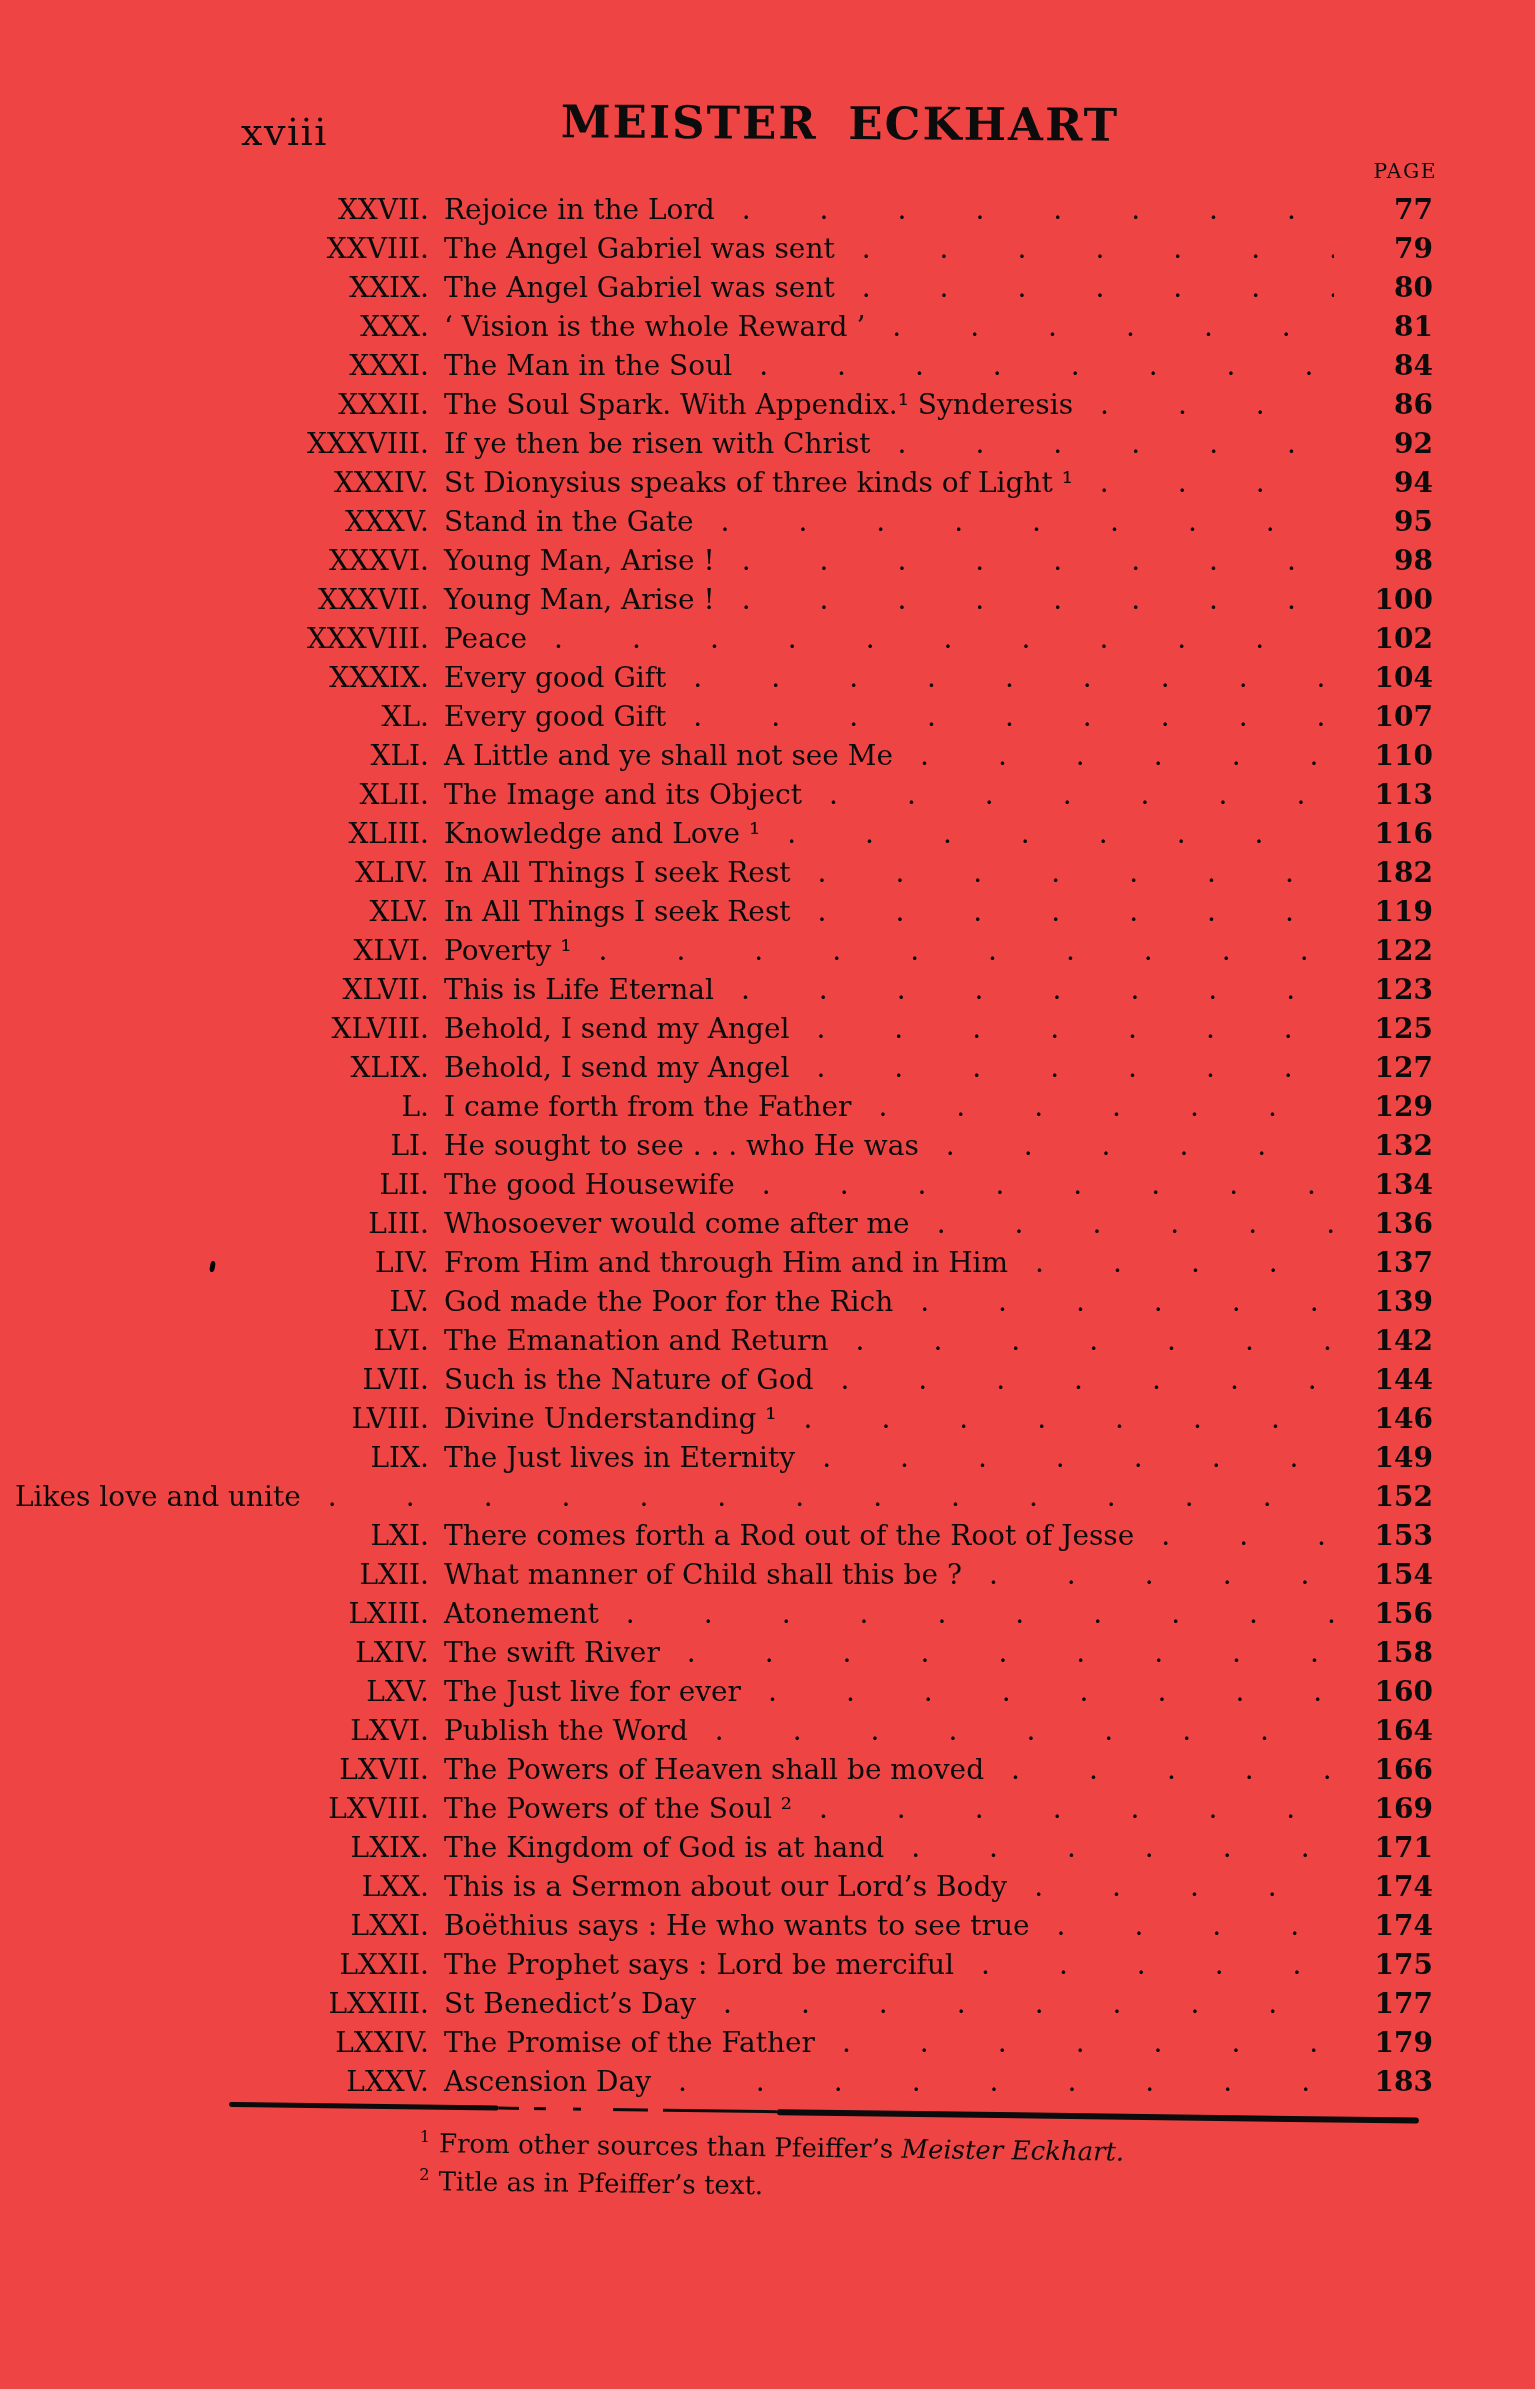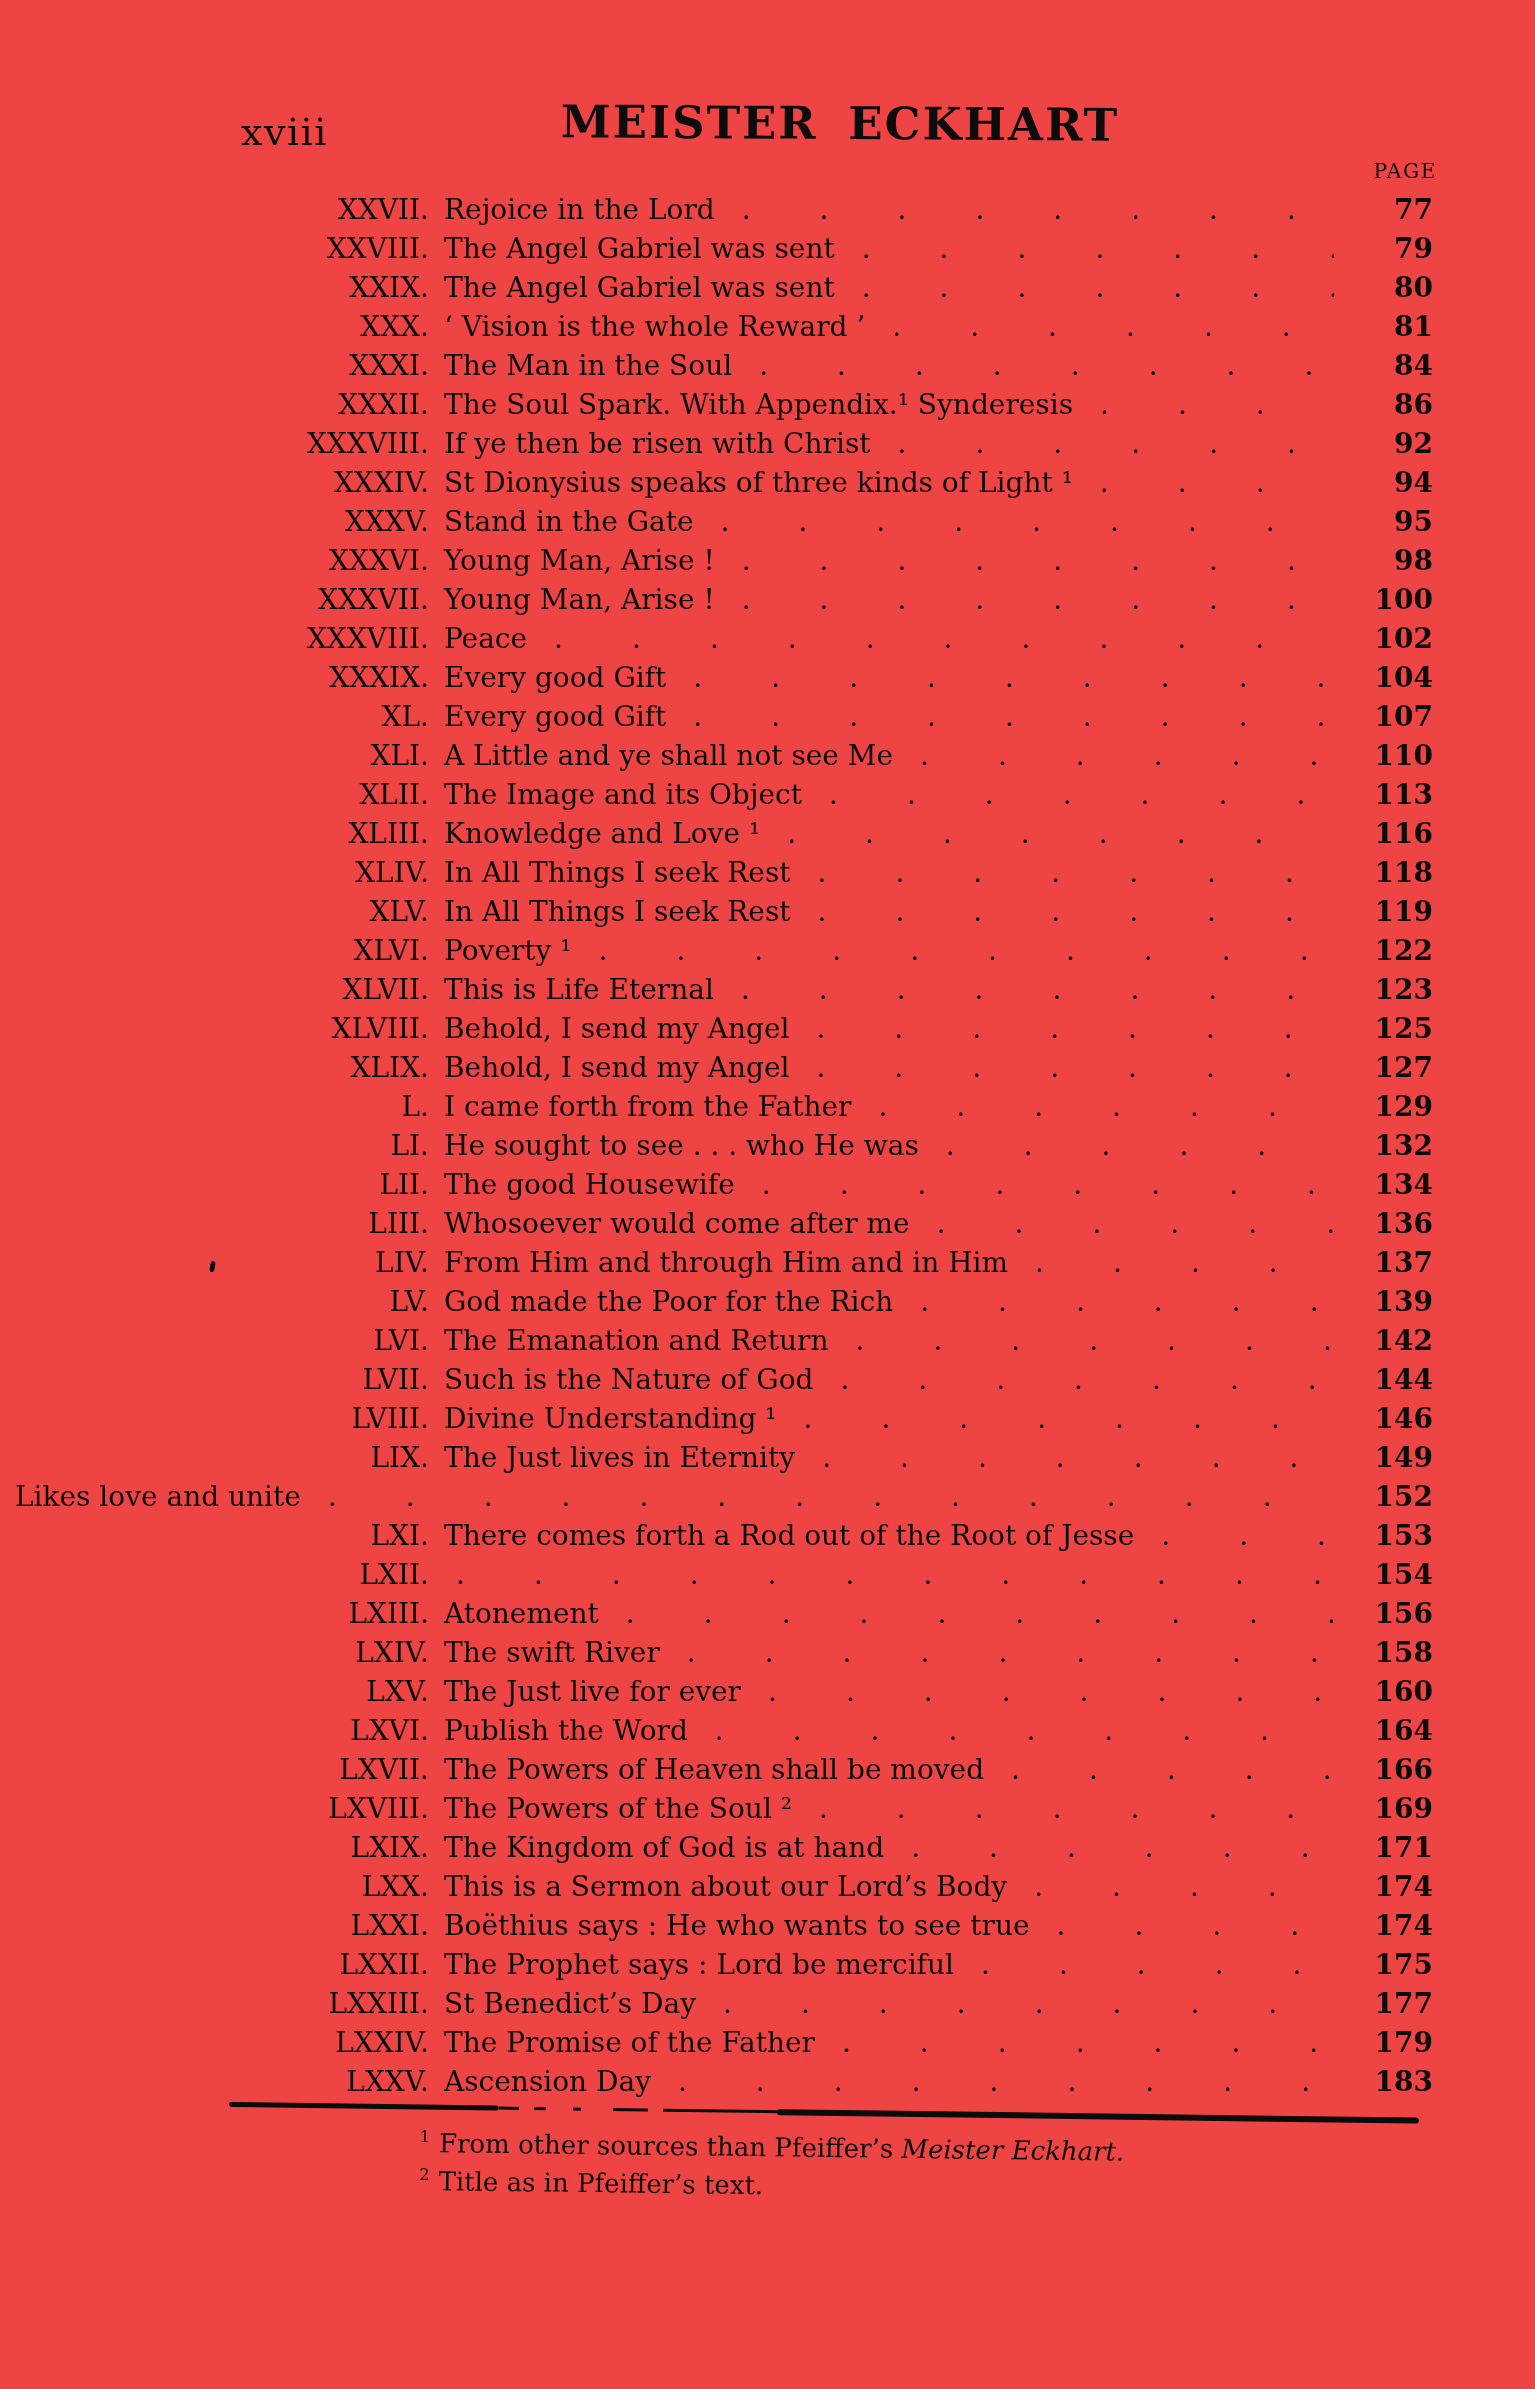--- a/index.html
+++ b/index.html
@@ -246,21 +246,21 @@
       <div class="row">
         <span class="num">XLIII.</span>
         <span class="title">Knowledge and Love ¹</span>
         <span class="leader">....................</span>
         <span class="pg">116</span>
       </div>
       <div class="row">
         <span class="num">XLIV.</span>
         <span class="title">In All Things I seek Rest</span>
         <span class="leader">....................</span>
-        <span class="pg">118</span>
+        <span class="pg">182</span>
       </div>
       <div class="row">
         <span class="num">XLV.</span>
         <span class="title">In All Things I seek Rest</span>
         <span class="leader">....................</span>
         <span class="pg">119</span>
       </div>
       <div class="row">
         <span class="num">XLVI.</span>
         <span class="title">Poverty ¹</span>
@@ -351,20 +351,21 @@
         <span class="pg">152</span>
       </div>
       <div class="row">
         <span class="num">LXI.</span>
         <span class="title">There comes forth a Rod out of the Root of Jesse</span>
         <span class="leader">....................</span>
         <span class="pg">153</span>
       </div>
       <div class="row">
         <span class="num">LXII.</span>
+        <span class="title">What manner of Child shall this be ?</span>
         <span class="leader">....................</span>
         <span class="pg">154</span>
       </div>
       <div class="row">
         <span class="num">LXIII.</span>
         <span class="title">Atonement</span>
         <span class="leader">....................</span>
         <span class="pg">156</span>
       </div>
       <div class="row">

